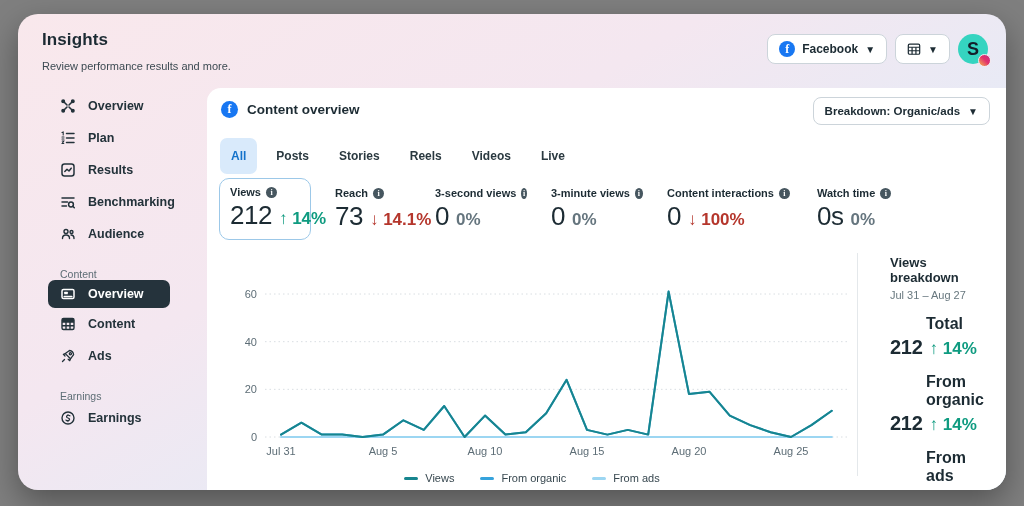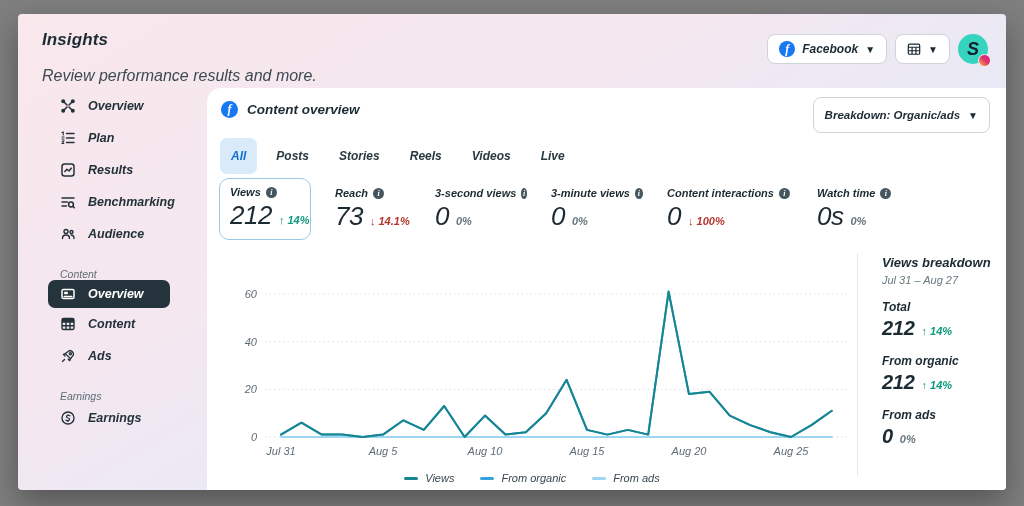--- a/index.html
+++ b/index.html
@@ -1,27 +1,27 @@
 <!DOCTYPE html>
 <html><head>
 <meta charset="utf-8">
 <style>
   * { margin:0; padding:0; box-sizing:border-box; }
   html,body { width:1024px; height:506px; overflow:hidden; }
   body { background:#7f7f7f; font-family:"Liberation Sans", sans-serif; color:#1c2b33; }
 
   .window { position:absolute; left:18px; top:14px; width:988px; height:476px;
-    border-radius:4px; overflow:hidden;
+    border-radius:20px; overflow:hidden;
     background:linear-gradient(150deg,#f9e8ec 0%,#f4e7f0 38%,#e4ebf7 70%,#d9edf9 100%);
-    box-shadow:0 12px 32px rgba(0,0,0,.35);font-style:italic; }
+    box-shadow:0 12px 32px rgba(0,0,0,.35); }
 
   
   .hdr { position:absolute; left:24px; top:16px; }
   .hdr-title { font-size:17px; font-weight:800; letter-spacing:.1px; }
-  .hdr-sub { font-size:16px; color:#3c4a52; margin-top:17px; }
+  .hdr-sub { font-size:11px; color:#3c4a52; margin-top:10px; }
   .topbar { position:absolute; right:18px; top:20px; display:flex; align-items:center; gap:8px; }
   .tb-btn { display:flex; align-items:center; gap:7px; height:30px; padding:0 11px;
     background:#fff; border:1px solid #ccd4da; border-radius:8px; font-size:12px; font-weight:700; cursor:pointer; }
   .caret { font-size:10px; line-height:1; transform:translateY(1px); }
   .fb-dot { width:16px; height:16px; border-radius:50%; background:#1877f2; color:#fff;
     font-weight:800; font-size:12px; display:flex; align-items:center; justify-content:center; font-family:"Liberation Serif",serif; }
   .avatar { position:relative; width:30px; height:30px; border-radius:50%; background:#35d4c0;
     display:flex; align-items:center; justify-content:center; font-weight:800; font-size:18px; color:#141f2a; cursor:pointer; }
   .avatar .badge { position:absolute; right:-3px; bottom:-3px; width:13px; height:13px; border-radius:50%;
     background:linear-gradient(45deg,#f7b84a,#e1306c 55%,#c13584); border:1.5px solid #f6e9ee; }
@@ -34,49 +34,49 @@
   .side-label { height:22px; margin-top:8px; display:flex; align-items:flex-end; padding-left:42px;
     font-size:10.5px; color:#5d6d75; }
   .side-item.selected { margin:0 7px 0 30px; height:28px; border-radius:7px; background:#25333c;
     color:#fff; padding-left:12px; }
 
   
   .card { position:absolute; left:189px; top:74px; right:0; bottom:0; background:#fff; border-radius:14px 0 0 0; }
   .card-hd { position:absolute; left:14px; top:13px; display:flex; align-items:center; gap:9px; }
   .card-hd .fb-dot { width:17px; height:17px; }
   .card-title { font-size:13.5px; font-weight:800; }
-  .breakdown-btn { position:absolute; right:16px; top:9px; height:36px; display:flex; align-items:center; gap:8px;
+  .breakdown-btn { position:absolute; right:16px; top:9px; height:28px; display:flex; align-items:center; gap:8px;
     padding:0 11px; background:#fff; border:1px solid #ccd4da; border-radius:8px; font-size:11.5px; font-weight:600; cursor:pointer; }
 
   .tabs { position:absolute; left:13px; top:50px; display:flex; align-items:center; gap:8px; }
   .tab { padding:11px 11px; font-size:12px; font-weight:700; color:#2a3940; border-radius:7px; cursor:pointer; }
   .tab.active { background:#d9eafb; color:#1372ca; }
 
   .metrics { position:absolute; left:12px; top:90px; display:flex; align-items:flex-start; gap:24px; }
   .metric { padding-top:9px; cursor:pointer; }
   .metric.card-sel { border:1.5px solid #9cc8e8; border-radius:10px; padding:7px 10px 8px; }
   .m-label { display:flex; align-items:center; gap:5px; font-size:11px; font-weight:800; white-space:nowrap; }
   .info { width:11px; height:11px; border-radius:50%; background:#46565f; color:#fff; font-size:8px; font-weight:800;
     display:inline-flex; align-items:center; justify-content:center; font-family:"Liberation Serif",serif; cursor:pointer; }
   .m-row { display:flex; align-items:baseline; gap:7px; margin-top:2px; }
   .m-value { font-size:26px; font-weight:500; letter-spacing:-.5px; }
-  .delta { font-size:11px; font-weight:700; color:#65757e; white-space:nowrap; }
+  .delta { font-size:17px; font-weight:700; color:#65757e; white-space:nowrap; }
   .dir-up .delta { color:#0f9b80; }
   .dir-down .delta { color:#b5362c; }
 
   .chart-wrap { position:absolute; left:0; top:160px; width:650px; height:242px; }
   .legend { position:absolute; left:0; right:0; top:224px; display:flex; justify-content:center; gap:26px; }
   .legend-item { display:flex; align-items:center; gap:7px; font-size:11px; color:#37474f; cursor:pointer; }
   .legend-dash { width:14px; height:3px; border-radius:2px; }
 
-  .panel { position:absolute; left:650px; top:165px; bottom:14px; right:0; border-left:1px solid #e4e8eb; padding:2px 10px 0 24px; }
+  .panel { position:absolute; left:650px; top:165px; bottom:14px; right:0; border-left:1px solid #e4e8eb; padding:2px 10px 0 32px; }
   .panel-title { font-size:13px; font-weight:800; }
   .panel-date { font-size:11px; color:#68787f; margin-top:4px; }
   .p-row { margin-top:14px; }
-  .p-label { font-size:12px; font-weight:800; }
+  .p-label { font-size:16px; font-weight:800;margin-left:36px; }
   .p-vrow { display:flex; align-items:baseline; gap:7px; margin-top:3px; }
   .p-value { font-size:20px; font-weight:700; letter-spacing:-.3px; }
 
   svg text { font-family:"Liberation Sans", sans-serif; }
 </style>
 </head>
 <body>
 
 <div class="window">
 

